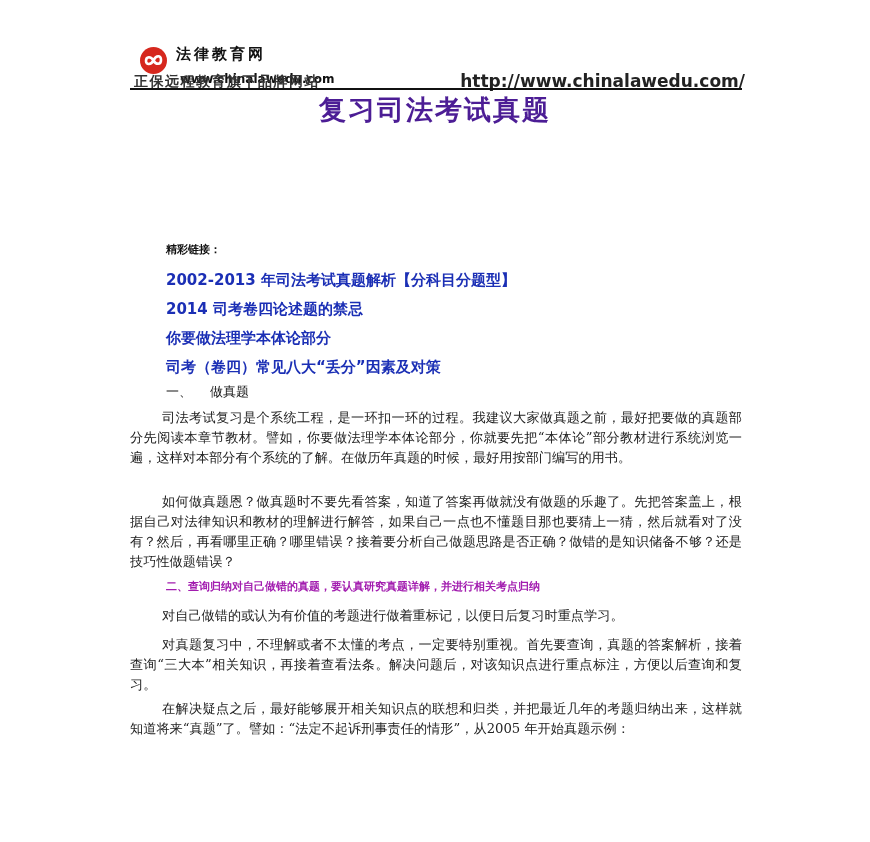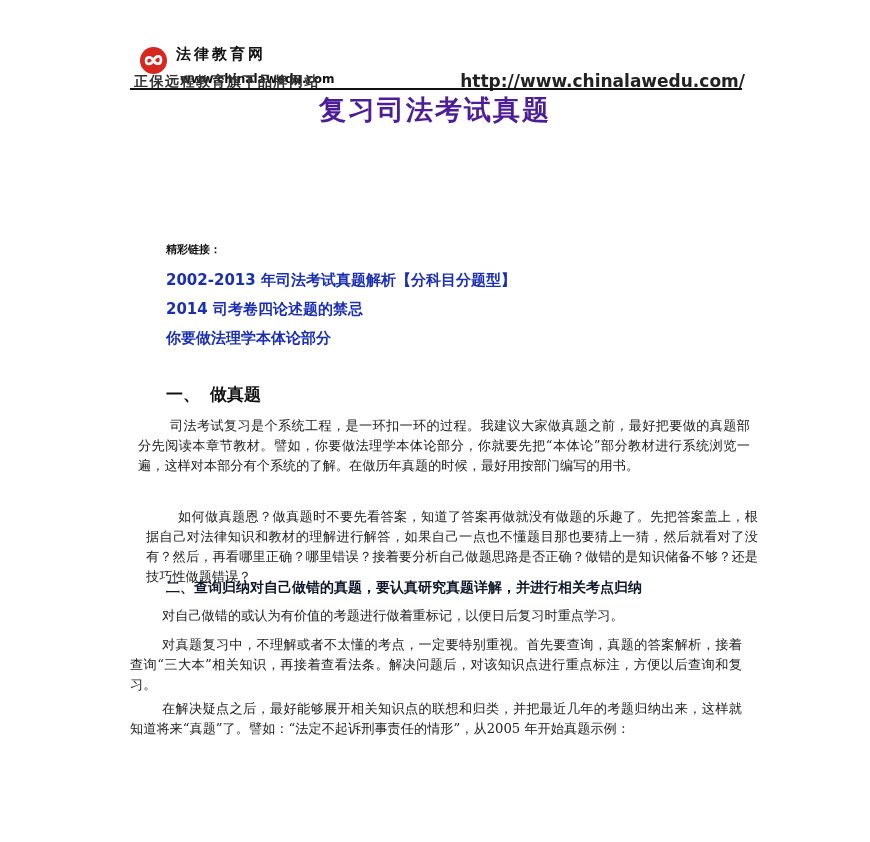--- a/index.html
+++ b/index.html
@@ -22,25 +22,25 @@
   .indent { text-indent: 32px; }
 
   .p1 { top: 128px; }
   .links-label { position: absolute; left: 166px; top: 238px; font-family: "DejaVu Sans", sans-serif; font-weight: bold; font-size: 11px; color: #111; }
   .link { position: absolute; left: 166px; font-family: "DejaVu Sans", sans-serif; font-weight: bold; font-size: 15px; color: #1b2fb5; white-space: nowrap; cursor: pointer; }
   .link1 { top: 267px; }
   .link2 { top: 296px; }
   .link3 { top: 325px; }
   .link4 { top: 354px; }
 
-  .heading1 { position: absolute; left: 166px; top: 379px; font-family: "DejaVu Sans", sans-serif; font-weight: bold; font-size: 17px; color: #111; white-space: nowrap; }
+  .heading1 { position: absolute; left: 166px; top: 379px; font-family: "DejaVu Sans", sans-serif; font-weight: normal; font-size: 13px; color: #111; white-space: nowrap; }
   .heading1 .num { display: inline-block; width: 44px; }
   .p2 { top: 404px; }
   .p3 { top: 488px; }
-  .heading2 { position: absolute; left: 166px; top: 575px; font-family: Liberation Serif, serif; font-weight: bold; font-size: 14px; color: #0f172a; white-space: nowrap; }
+  .heading2 { position: absolute; left: 166px; top: 575px; font-family: Liberation Serif, serif; font-weight: bold; font-size: 11px; color: #a21caf; white-space: nowrap; }
   .p4 { top: 602px; }
   .p5 { top: 631px; }
   .p6 { top: 695px; }
 </style>
 </head>
 <body>
 
 <div class="page">
 
   <div class="header">
@@ -58,25 +58,26 @@
   </div>
   <div class="header-rule"></div>
 
   <div class="doc-title">复习司法考试真题</div>
 
 
   <div class="links-label">精彩链接：</div>
   <div class="link link1">2002-2013 年司法考试真题解析【分科目分题型】</div>
   <div class="link link2">2014 司考卷四论述题的禁忌</div>
   <div class="link link3">你要做法理学本体论部分</div>
+  <div class="link link4">司考（卷四）常见八大“丢分”因素及对策</div>
 
   <div class="heading1">
     <span class="num">一、</span><span>做真题</span>
   </div>
-  <p class="body-text indent p2" style="margin:8px;">司法考试复习是个系统工程，是一环扣一环的过程。我建议大家做真题之前，最好把要做的真题部分先阅读本章节教材。譬如，你要做法理学本体论部分，你就要先把“本体论”部分教材进行系统浏览一遍，这样对本部分有个系统的了解。在做历年真题的时候，最好用按部门编写的用书。</p>
-  <p class="body-text indent p3" style="margin:16px;font-family:Liberation Mono, monospace;">如何做真题恩？做真题时不要先看答案，知道了答案再做就没有做题的乐趣了。先把答案盖上，根据自己对法律知识和教材的理解进行解答，如果自己一点也不懂题目那也要猜上一猜，然后就看对了没有？然后，再看哪里正确？哪里错误？接着要分析自己做题思路是否正确？做错的是知识储备不够？还是技巧性做题错误？</p>
+  <p class="body-text indent p2" style="margin:0;">司法考试复习是个系统工程，是一环扣一环的过程。我建议大家做真题之前，最好把要做的真题部分先阅读本章节教材。譬如，你要做法理学本体论部分，你就要先把“本体论”部分教材进行系统浏览一遍，这样对本部分有个系统的了解。在做历年真题的时候，最好用按部门编写的用书。</p>
+  <p class="body-text indent p3" style="margin:0;">如何做真题恩？做真题时不要先看答案，知道了答案再做就没有做题的乐趣了。先把答案盖上，根据自己对法律知识和教材的理解进行解答，如果自己一点也不懂题目那也要猜上一猜，然后就看对了没有？然后，再看哪里正确？哪里错误？接着要分析自己做题思路是否正确？做错的是知识储备不够？还是技巧性做题错误？</p>
 
   <div class="heading2">二、查询归纳对自己做错的真题，要认真研究真题详解，并进行相关考点归纳</div>
   <p class="body-text indent p5" style="margin:0;">对真题复习中，不理解或者不太懂的考点，一定要特别重视。首先要查询，真题的答案解析，接着查询“三大本”相关知识，再接着查看法条。解决问题后，对该知识点进行重点标注，方便以后查询和复习。</p>
   <p class="body-text indent p4" style="margin:0;">对自己做错的或认为有价值的考题进行做着重标记，以便日后复习时重点学习。</p>
   <p class="body-text indent p6" style="margin:0;">在解决疑点之后，最好能够展开相关知识点的联想和归类，并把最近几年的考题归纳出来，这样就知道将来“真题”了。譬如：“法定不起诉刑事责任的情形”，从2005 年开始真题示例：</p>
 
 </div>
 
 </body></html>

